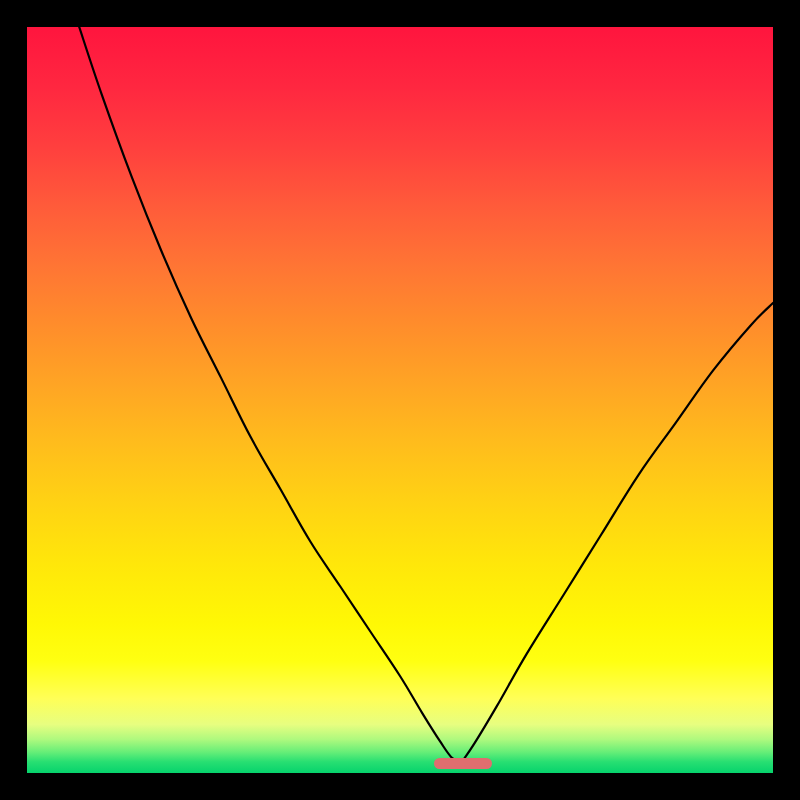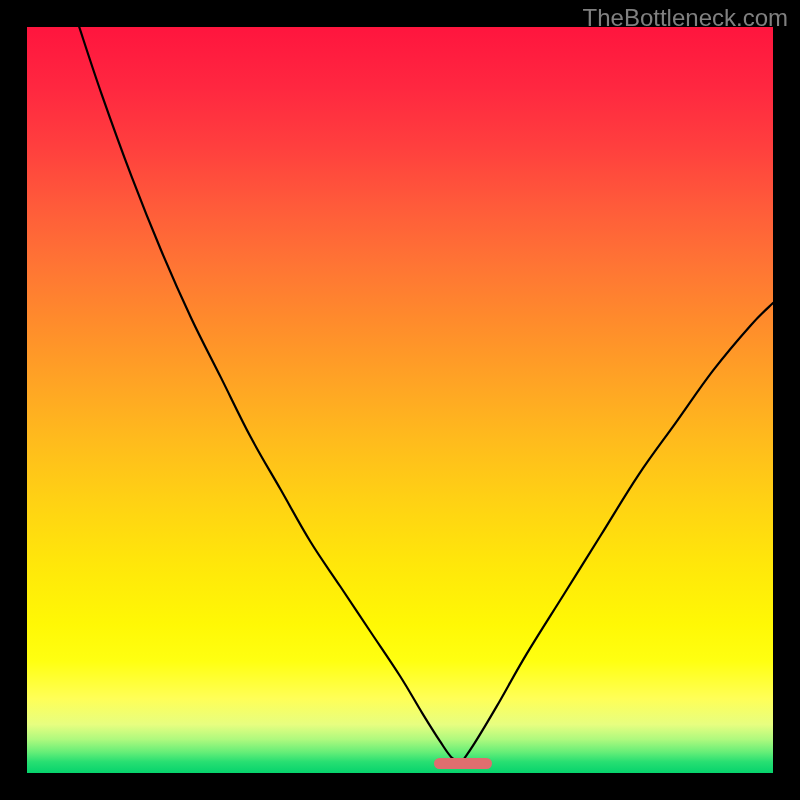--- a/index.html
+++ b/index.html
@@ -48,21 +48,20 @@
     height: 11px;
     border-radius: 6px;
     background: #df6e6f;
   }
 </style>
 </head>
 <body>
 
 <div class="frame">
 
-  <div class="watermark">TheBottleneck.com</div>
 
   <div class="plot-area">
     <div class="gradient" style="background: linear-gradient(rgb(255, 21, 62) 0%, rgb(255, 39, 64) 8%, rgb(255, 63, 62) 16%, rgb(255, 91, 58) 24%, rgb(255, 117, 52) 32%, rgb(255, 141, 43) 40%, rgb(255, 165, 36) 48%, rgb(255, 189, 28) 56%, rgb(255, 211, 19) 64%, rgb(255, 231, 10) 72%, rgb(255, 248, 5) 80%, rgb(255, 255, 17) 85%, rgb(255, 255, 87) 90%, rgb(231, 254, 128) 93.5%, rgb(174, 249, 126) 95.5%, rgb(102, 238, 120) 97.2%, rgb(40, 223, 114) 98.5%, rgb(6, 211, 108) 100%);"></div>
     <svg class="curve-svg" viewBox="0 0 746 746" preserveAspectRatio="none">
       <path fill="none" stroke="#000" stroke-width="2.2" stroke-linecap="round" d="M 52.22 0.00 C 56.25 12.09, 65.20 40.28, 74.60 67.14 C 84.00 94.00, 93.70 121.00, 104.44 149.20 C 115.18 177.40, 123.54 198.29, 134.28 223.80 C 145.02 249.31, 153.38 268.11, 164.12 290.94 C 174.86 313.77, 183.22 329.14, 193.96 350.62 C 204.70 372.10, 213.06 390.16, 223.80 410.30 C 234.54 430.44, 242.90 443.72, 253.64 462.52 C 264.38 481.32, 272.74 497.28, 283.48 514.74 C 294.22 532.20, 302.58 543.39, 313.32 559.50 C 324.06 575.61, 332.42 588.15, 343.16 604.26 C 353.90 620.37, 363.60 634.25, 373.00 649.02 C 382.40 663.79, 388.13 674.50, 395.38 686.32 C 402.63 698.14, 407.91 706.61, 413.28 714.67 C 418.66 722.72, 421.33 727.45, 425.22 731.08 C 429.11 734.71, 433.17 734.14, 434.92 734.81 C 436.66 735.48, 432.64 738.17, 434.92 734.81 C 437.20 731.45, 441.29 726.23, 447.60 716.16 C 453.91 706.09, 460.58 694.97, 469.98 678.86 C 479.38 662.75, 487.73 646.78, 499.82 626.64 C 511.91 606.50, 523.69 588.44, 537.12 566.96 C 550.55 545.48, 560.99 528.76, 574.42 507.28 C 587.85 485.80, 598.29 467.74, 611.72 447.60 C 625.15 427.46, 635.59 414.18, 649.02 395.38 C 662.45 376.58, 672.89 360.62, 686.32 343.16 C 699.75 325.70, 712.88 310.49, 723.62 298.40 C 734.36 286.31, 741.97 280.05, 746.00 276.02"></path>
     </svg>
     <div class="optimal-marker" style="left: 406.57px; width: 58.188px; top: 730.556px;"></div>
   </div>
 
 </div>

